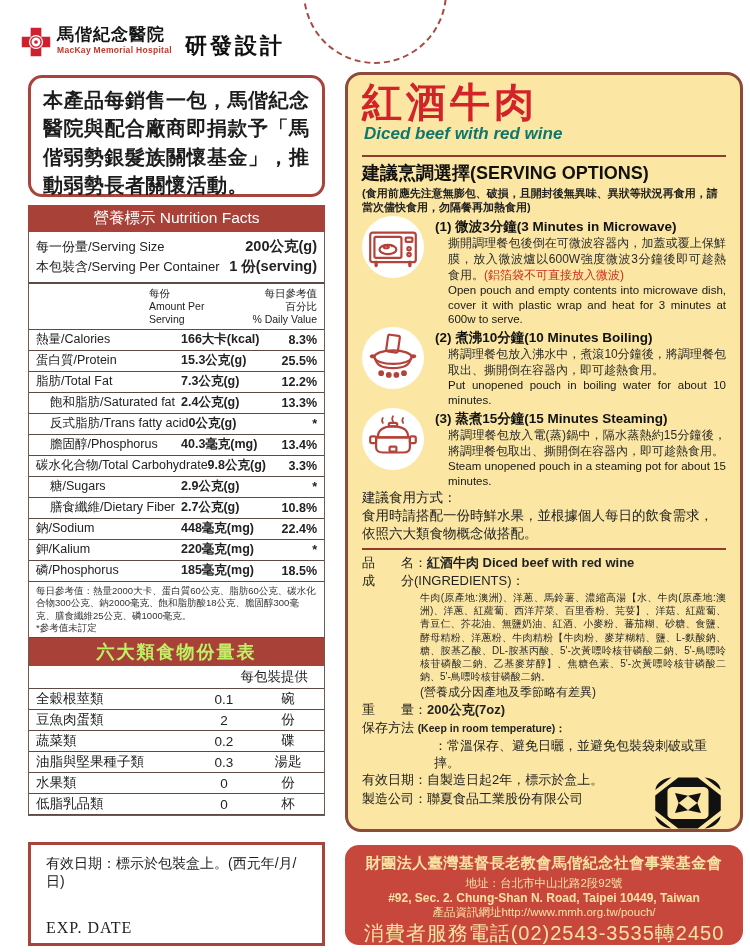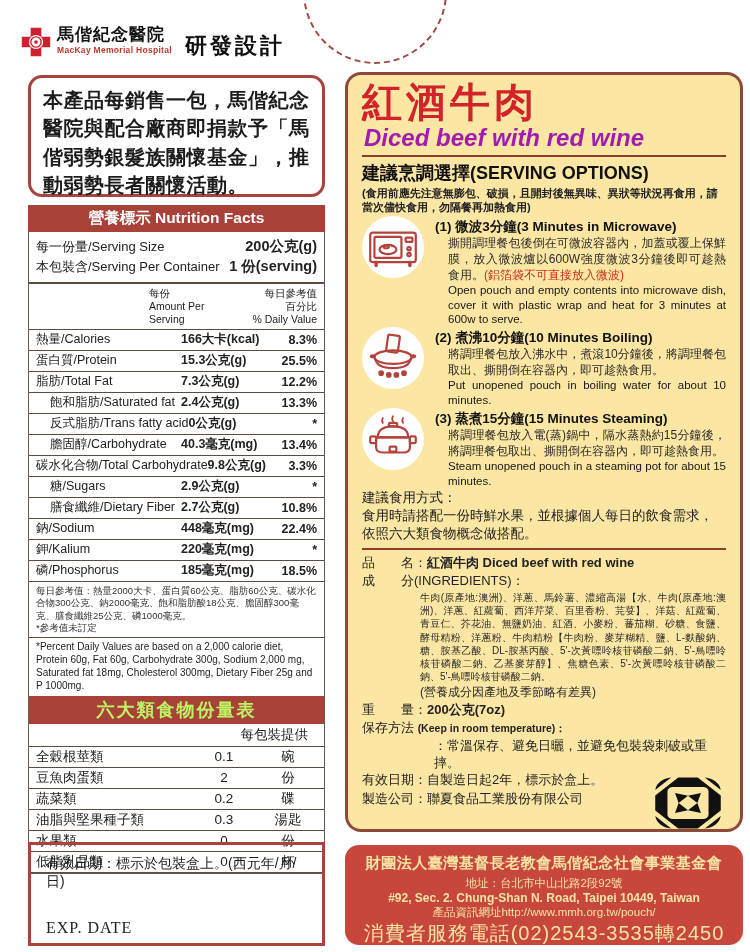--- a/index.html
+++ b/index.html
@@ -17,21 +17,21 @@
   .logo-en{font-size:8.5px;color:#c0392b;font-weight:bold;letter-spacing:.3px;}
   .dept{font-size:22px;font-weight:bold;color:#101010;letter-spacing:3px;margin:5px 0 0 8px;}
 
   
   .donation{position:absolute;left:28px;top:75px;width:297px;height:122px;border:3px solid #a8443c;
        border-radius:14px;box-sizing:border-box;padding:8px 12px;font-size:20px;font-weight:bold;
        color:#1c1c1c;line-height:1.42;letter-spacing:.5px;}
 
   
   .nutrition{position:absolute;left:28px;top:205px;width:297px;box-sizing:border-box;}
-  .nf-bar{background:#a84138;color:#fff;text-align:center;font-weight:bold;font-size:15.5px;padding:3px 0;}
+  .nf-bar{background:#a84138;color:#fff;text-align:center;font-weight:normal;font-size:15.5px;padding:3px 0;}
   .nf-body{border:1px solid #6e5b50;border-top:none;}
   .nf-serving{padding:4px 7px 5px;border-bottom:2px solid #5d4a42;}
   .nf-srow{display:flex;justify-content:space-between;align-items:baseline;font-size:13px;line-height:1.4;}
   .nf-srow .sval{font-weight:bold;font-size:14.5px;}
   .nf-cols{display:flex;padding:3px 7px;border-bottom:1px solid #5d4a42;font-size:10.5px;line-height:1.25;}
   .nf-cols .sp{flex:1;}
   .nf-cols .c1{width:92px;white-space:pre-line;}
   .nf-cols .c2{width:76px;white-space:pre-line;text-align:right;}
   .nf-row{display:flex;align-items:center;height:20px;padding:0 7px;border-bottom:1px solid #5d4a42;font-size:12.5px;}
   .nf-row .lbl{flex:1;white-space:nowrap;}
@@ -50,21 +50,21 @@
   
   .expbox{position:absolute;left:28px;top:842px;width:297px;height:104px;border:3px solid #a8443c;
        box-sizing:border-box;padding:10px 15px;}
   .exp-line1{font-size:14px;color:#1c1c1c;}
   .exp-line2{font-family:"Liberation Serif","DejaVu Serif",serif;font-size:16px;margin-top:28px;letter-spacing:1px;}
 
   
   .panel{position:absolute;left:345px;top:72px;width:398px;height:760px;background:#fbe7a3;
        border:3px solid #8e4a38;border-radius:16px;box-sizing:border-box;padding:6px 14px;overflow:hidden;}
   .p-title{color:#d2232a;font-size:40px;font-weight:bold;letter-spacing:4px;line-height:1.08;}
-  .p-sub{color:#a21caf;font-style:italic;font-size:24px;font-weight:bold;margin:0 0 3px 2px;}
+  .p-sub{color:#0f766e;font-style:italic;font-size:17px;font-weight:bold;margin:0 0 11px 2px;}
   .p-hr{border-top:2px solid #8e3b30;margin:2px 0 4px;}
   .p-serving-title{font-size:18px;font-weight:bold;color:#111;}
   .p-note{font-size:11px;font-weight:bold;line-height:1.28;margin:1px 0 2px;color:#222;}
   .option{display:flex;gap:7px;margin-bottom:1px;}
   .opt-icon{flex:0 0 66px;}
   .opt-circle{width:62px;height:62px;background:#fff;border-radius:50%;display:flex;align-items:center;justify-content:center;}
   .opt-text{flex:1;}
   .opt-head{font-size:13.5px;font-weight:bold;margin-top:2px;color:#111;}
   .opt-zh{font-size:12px;line-height:1.3;margin-left:13px;color:#2a2a2a;text-align:justify;}
   .opt-red{color:#cd2c22;}
@@ -159,21 +159,21 @@
           <span class="lbl">飽和脂肪/Saturated fat</span>
           <span class="amt">2.4公克(g)</span>
           <span class="dv">13.3%</span>
         </div>
       <div class="nf-row indent">
           <span class="lbl">反式脂肪/Trans fatty acid</span>
           <span class="amt">0公克(g)</span>
           <span class="dv">*</span>
         </div>
       <div class="nf-row indent">
-          <span class="lbl">膽固醇/Carbohydrate</span>
+          <span class="lbl">膽固醇/Phosphorus</span>
           <span class="amt">40.3毫克(mg)</span>
           <span class="dv">13.4%</span>
         </div>
       <div class="nf-row">
           <span class="lbl">碳水化合物/Total Carbohydrate</span>
           <span class="amt">9.8公克(g)</span>
           <span class="dv">3.3%</span>
         </div>
       <div class="nf-row indent">
           <span class="lbl">糖/Sugars</span>
@@ -198,21 +198,20 @@
       <div class="nf-row">
           <span class="lbl">磷/Phosphorus</span>
           <span class="amt">185毫克(mg)</span>
           <span class="dv">18.5%</span>
         </div>
 
       <div class="nf-foot-zh">
         <div>每日參考值：熱量2000大卡、蛋白質60公克、脂肪60公克、碳水化合物300公克、鈉2000毫克、飽和脂肪酸18公克、膽固醇300毫克、膳食纖維25公克、磷1000毫克。</div>
         <div>*參考值未訂定</div>
       </div>
-      <div class="nf-foot-en">*Percent Daily Values are based on a 2,000 calorie diet, Protein 60g, Fat 60g, Carbohydrate 300g, Sodium 2,000 mg, Saturated fat 18mg, Cholesterol 300mg, Dietary Fiber 25g and P 1000mg.</div>
 
       <div class="fg-bar">六大類食物份量表</div>
       <div class="fg-header">每包裝提供</div>
       <div class="fg-row">
           <span class="lbl">全穀根莖類</span>
           <span class="val">0.1</span>
           <span class="unit">碗</span>
         </div>
       <div class="fg-row">
           <span class="lbl">豆魚肉蛋類</span>

